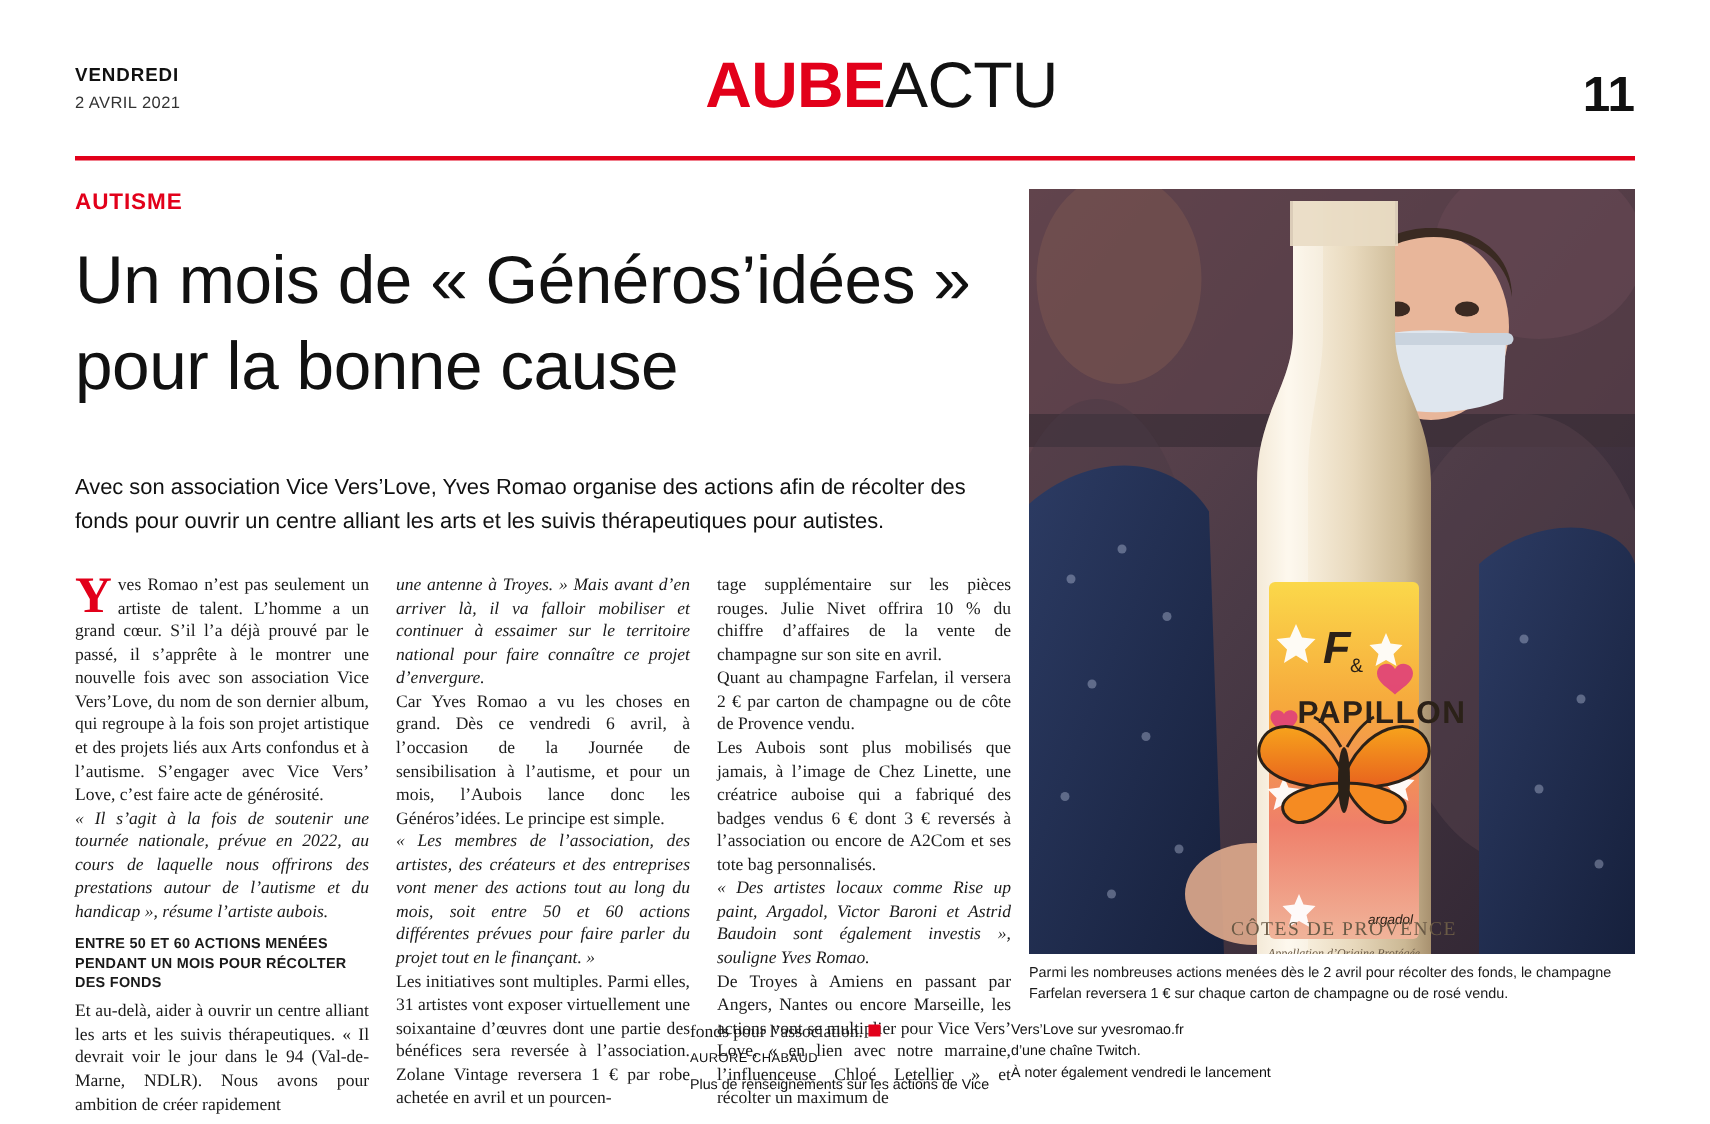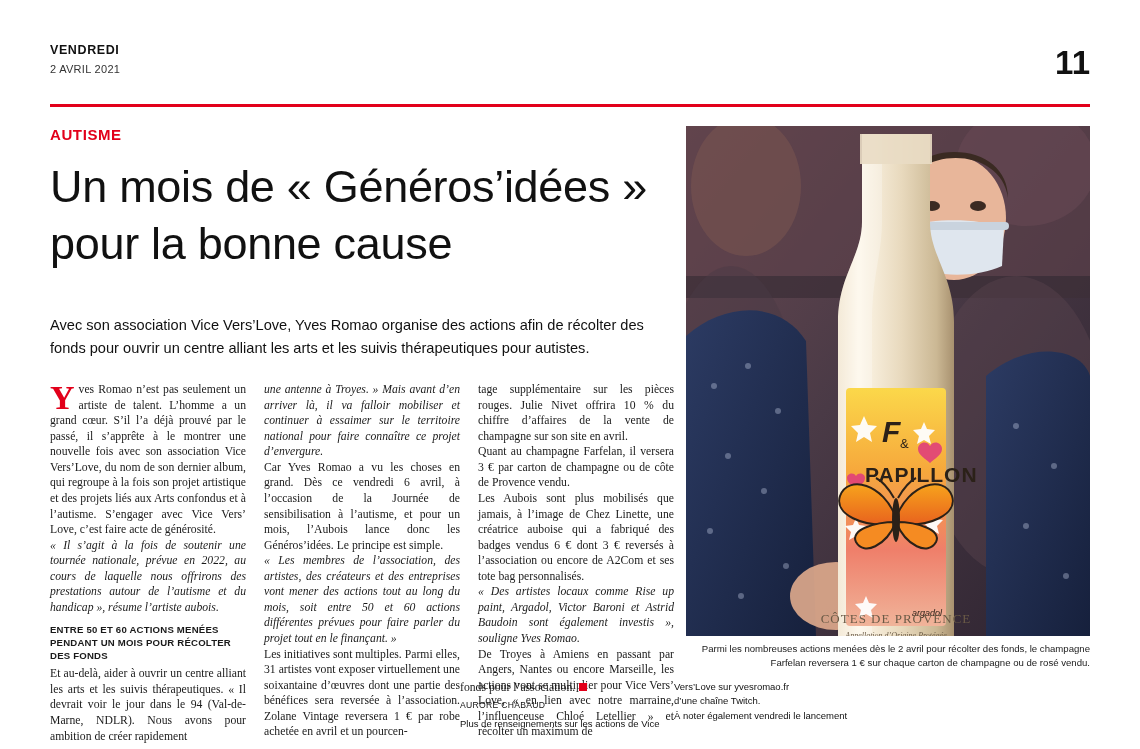--- a/index.html
+++ b/index.html
@@ -156,21 +156,20 @@
   }
   .photo-svg { display: block; width: 404px; height: 510px; }
   .caption {
     position: absolute;
     left: 686px; top: 642px;
     width: 404px;
     font-family: "Liberation Sans", sans-serif;
     font-size: 9.6px;
     line-height: 1.42;
     color: #1a1a1a;
-    text-align: right;
   }
 
   
   .footer {
     position: absolute;
     left: 50px; top: 680px;
     width: 1040px;
     display: flex;
   }
   .foot-col {
@@ -206,20 +205,23 @@
 </head>
 <body>
 
 <div class="page">
 
   <div class="masthead">
     <div class="dateblock">
       <div class="weekday">VENDREDI</div>
       <div class="date">2 AVRIL 2021</div>
     </div>
+    <div class="section-title">
+      <span class="aube">AUBE</span><span class="actu">ACTU</span>
+    </div>
     <div class="pagenum">11</div>
   </div>
 
   <div class="rule-red"></div>
 
   <div class="kicker">AUTISME</div>
 
   <div class="headline">
     <div>Un mois de « Généros’idées »</div>
     <div>pour la bonne cause</div>
@@ -238,21 +240,21 @@
 
     <div class="col">
       <p class="ital">une antenne à Troyes. » Mais avant d’en arriver là, il va falloir mobiliser et continuer à essaimer sur le territoire national pour faire connaître ce projet d’envergure.</p>
       <p>Car Yves Romao a vu les choses en grand. Dès ce vendredi 6 avril, à l’occasion de la Journée de sensibilisation à l’autisme, et pour un mois, l’Aubois lance donc les Généros’idées. Le principe est simple.</p>
       <p class="ital">« Les membres de l’association, des artistes, des créateurs et des entreprises vont mener des actions tout au long du mois, soit entre 50 et 60 actions différentes prévues pour faire parler du projet tout en le finançant. »</p>
       <p>Les initiatives sont multiples. Parmi elles, 31 artistes vont exposer virtuellement une soixantaine d’œuvres dont une partie des bénéfices sera reversée à l’association. Zolane Vintage reversera 1 € par robe achetée en avril et un pourcen-</p>
     </div>
 
     <div class="col">
       <p>tage supplémentaire sur les pièces rouges. Julie Nivet offrira 10 % du chiffre d’affaires de la vente de champagne sur son site en avril.</p>
-      <p>Quant au champagne Farfelan, il versera 3 € par carton de champagne ou de côte de Provence vendu.</p>
+      <p>Quant au champagne Farfelan, il versera 2 € par carton de champagne ou de côte de Provence vendu.</p>
       <p>Les Aubois sont plus mobilisés que jamais, à l’image de Chez Linette, une créatrice auboise qui a fabriqué des badges vendus 6 € dont 3 € reversés à l’association ou encore de A2Com et ses tote bag personnalisés.</p>
       <p class="ital">« Des artistes locaux comme Rise up paint, Argadol, Victor Baroni et Astrid Baudoin sont également investis », souligne Yves Romao.</p>
       <p>De Troyes à Amiens en passant par Angers, Nantes ou encore Marseille, les actions vont se multiplier pour Vice Vers’ Love, « en lien avec notre marraine, l’influenceuse Chloé Letellier » et récolter un maximum de</p>
     </div>
   </div>
 
   <div class="photo-wrap">
     <svg class="photo-svg" viewBox="0 0 404 510" preserveAspectRatio="xMidYMid slice">
       <defs>
         <linearGradient id="bgG" x1="0" y1="0" x2="1" y2="1">

